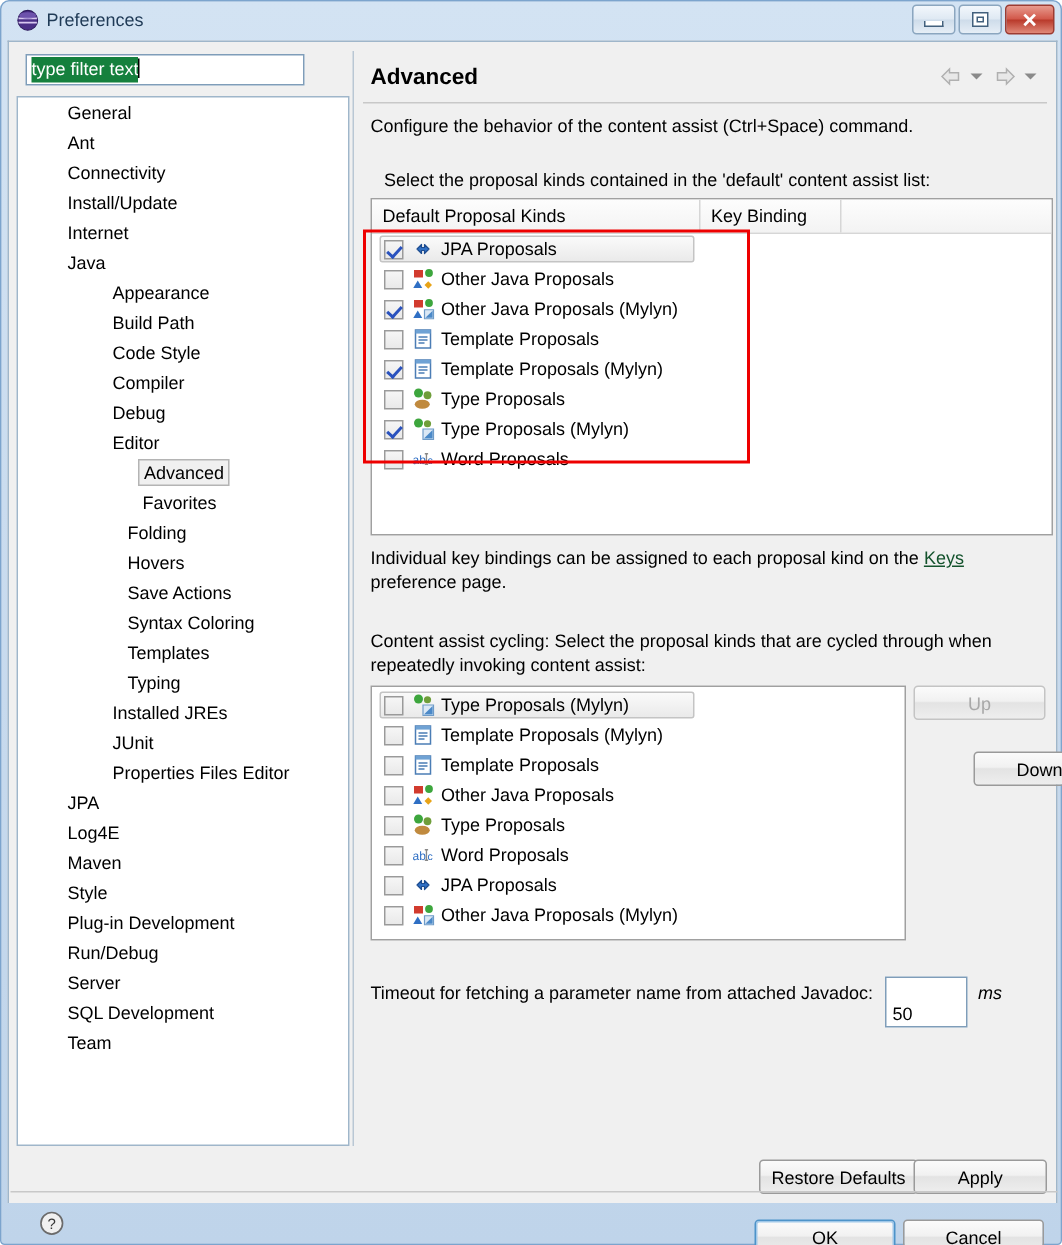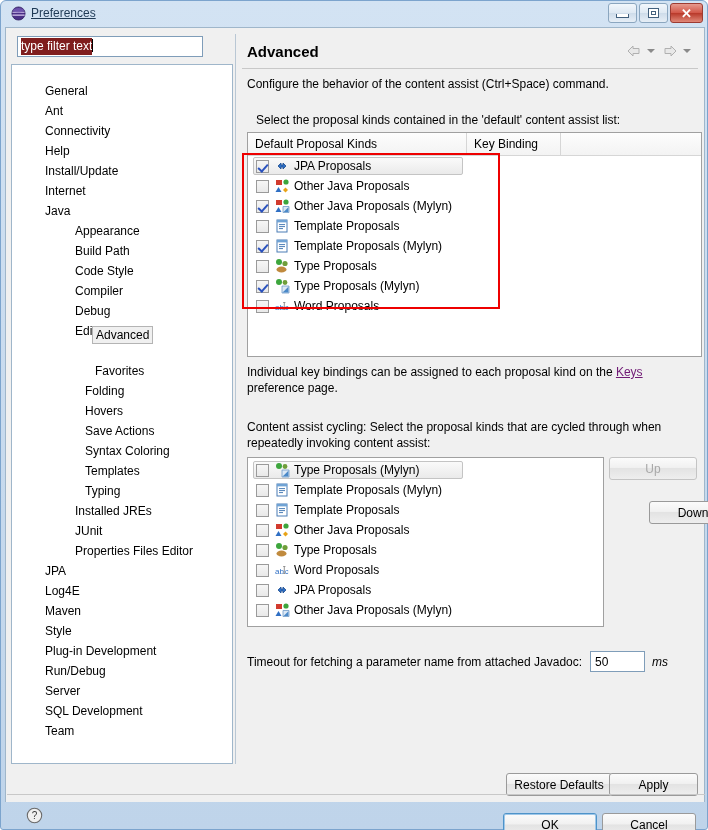--- a/index.html
+++ b/index.html
@@ -33,21 +33,20 @@
   }
   #title-icon {
     position: absolute; left: 10px; top: 5px;
     width: 15px; height: 15px;
   }
   #title-text {
     position: absolute; left: 30px; top: 5px;
     font-size: 12px;
     color: #1f3a56;
     white-space: nowrap;
-    text-decoration: underline;
   }
   .winbtn {
     position: absolute; top: 2px;
     width: 29px; height: 20px;
     box-sizing: border-box;
     border: 1px solid #8ba6bf;
     border-radius: 3px;
     background: linear-gradient(to bottom,#f2f7fc 0%, #dfe9f3 48%, #cedcea 52%, #e6eef6 100%);
   }
   #btn-min { left: 607px; }
@@ -98,21 +97,21 @@
     width: 186px; height: 21px;
     box-sizing: border-box;
     background: #fff;
     border: 1px solid #7f9db9;
     font-size: 12px;
     padding: 2px 3px;
     overflow: hidden;
     white-space: nowrap;
   }
   #filter-sel {
-    background: #7f1d1d;
+    background: #15803d;
     color: #fff;
     padding: 1px 0 2px 0;
   }
   #filter-caret {
     display: inline-block;
     width: 1px; height: 13px;
     background: #000;
     vertical-align: -2px;
   }
 
@@ -127,21 +126,21 @@
   }
   .tree-item {
     height: 20px; line-height: 20px;
     font-size: 12px;
     white-space: nowrap;
     color: #000;
     padding-left: 0;
   }
   .tree-item > span.lbl {
     display: inline-block;
-    padding: 16px 3px;
+    padding: 0 3px;
   }
   .lvl0 { padding-left: 30px; }
   .lvl1 { padding-left: 60px; }
   .lvl2 { padding-left: 70px; }
   .lvl3 { padding-left: 80px; }
   .tree-item.selected > span.lbl {
     background: #f0f0f0;
     border: 1px solid #b4b4b4;
     padding: 0 3px;
     line-height: 16px;
@@ -190,21 +189,21 @@
     font-size: 12px;
     color: #000;
     line-height: 16px;
   }
   #para1 { left: 9px; top: 42px; width: 450px; }
   #para2 { left: 18px; top: 78px; width: 450px; }
   #para3 { left: 9px; top: 330px; width: 400px; }
   #para4 { left: 9px; top: 385px; width: 450px; }
 
   .link {
-    color: #701a75;
+    color: #14532d;
     text-decoration: underline;
     cursor: pointer;
   }
 
   
   #table1 {
     position: absolute; left: 9px; top: 98px;
     width: 455px; height: 225px;
     background: #fff;
     border: 1px solid #a0a0a0;
@@ -313,21 +312,21 @@
   #btn-down { position: absolute; left: 371px; top: 467px; width: 88px; height: 23px; margin-left: 40px; }
 
   #timeout-label { position: absolute; left: 9px; top: 621px; font-size: 12px; }
   #timeout-input {
     position: absolute; left: 352px; top: 617px;
     width: 55px; height: 21px;
     box-sizing: border-box;
     border: 1px solid #7f9db9;
     background: #fff;
     font-size: 12px;
-    padding: 2px 4px;
+    padding: 16px 4px;
     line-height: 17px;
   }
   #timeout-ms { position: absolute; left: 414px; top: 621px; font-size: 12px; font-style: italic; }
 
   #btn-restore { position: absolute; left: 268px; top: 739px; width: 106px; height: 23px; }
   #btn-apply   { position: absolute; left: 371px; top: 739px; width: 89px; height: 23px; text-align: right; }
 
   #bottom-sep {
     position: absolute; left: 1px; top: 766px;
     width: 698px; height: 1px;
@@ -384,21 +383,20 @@
   <div id="client">
 
     <div id="filter-box">
       <span id="filter-sel">type filter text</span><span id="filter-caret"></span>
     </div>
 
     <div id="tree-panel">
         <div class="tree-item lvl0"><span class="lbl">General</span></div>
         <div class="tree-item lvl0"><span class="lbl">Ant</span></div>
         <div class="tree-item lvl0"><span class="lbl">Connectivity</span></div>
-        <div class="tree-item lvl0"><span class="lbl">Help</span></div>
         <div class="tree-item lvl0"><span class="lbl">Install/Update</span></div>
         <div class="tree-item lvl0"><span class="lbl">Internet</span></div>
         <div class="tree-item lvl0"><span class="lbl">Java</span></div>
         <div class="tree-item lvl1"><span class="lbl">Appearance</span></div>
         <div class="tree-item lvl1"><span class="lbl">Build Path</span></div>
         <div class="tree-item lvl1"><span class="lbl">Code Style</span></div>
         <div class="tree-item lvl1"><span class="lbl">Compiler</span></div>
         <div class="tree-item lvl1"><span class="lbl">Debug</span></div>
         <div class="tree-item lvl1"><span class="lbl">Editor</span></div>
         <div class="tree-item lvl3 selected"><span class="lbl">Advanced</span></div>

